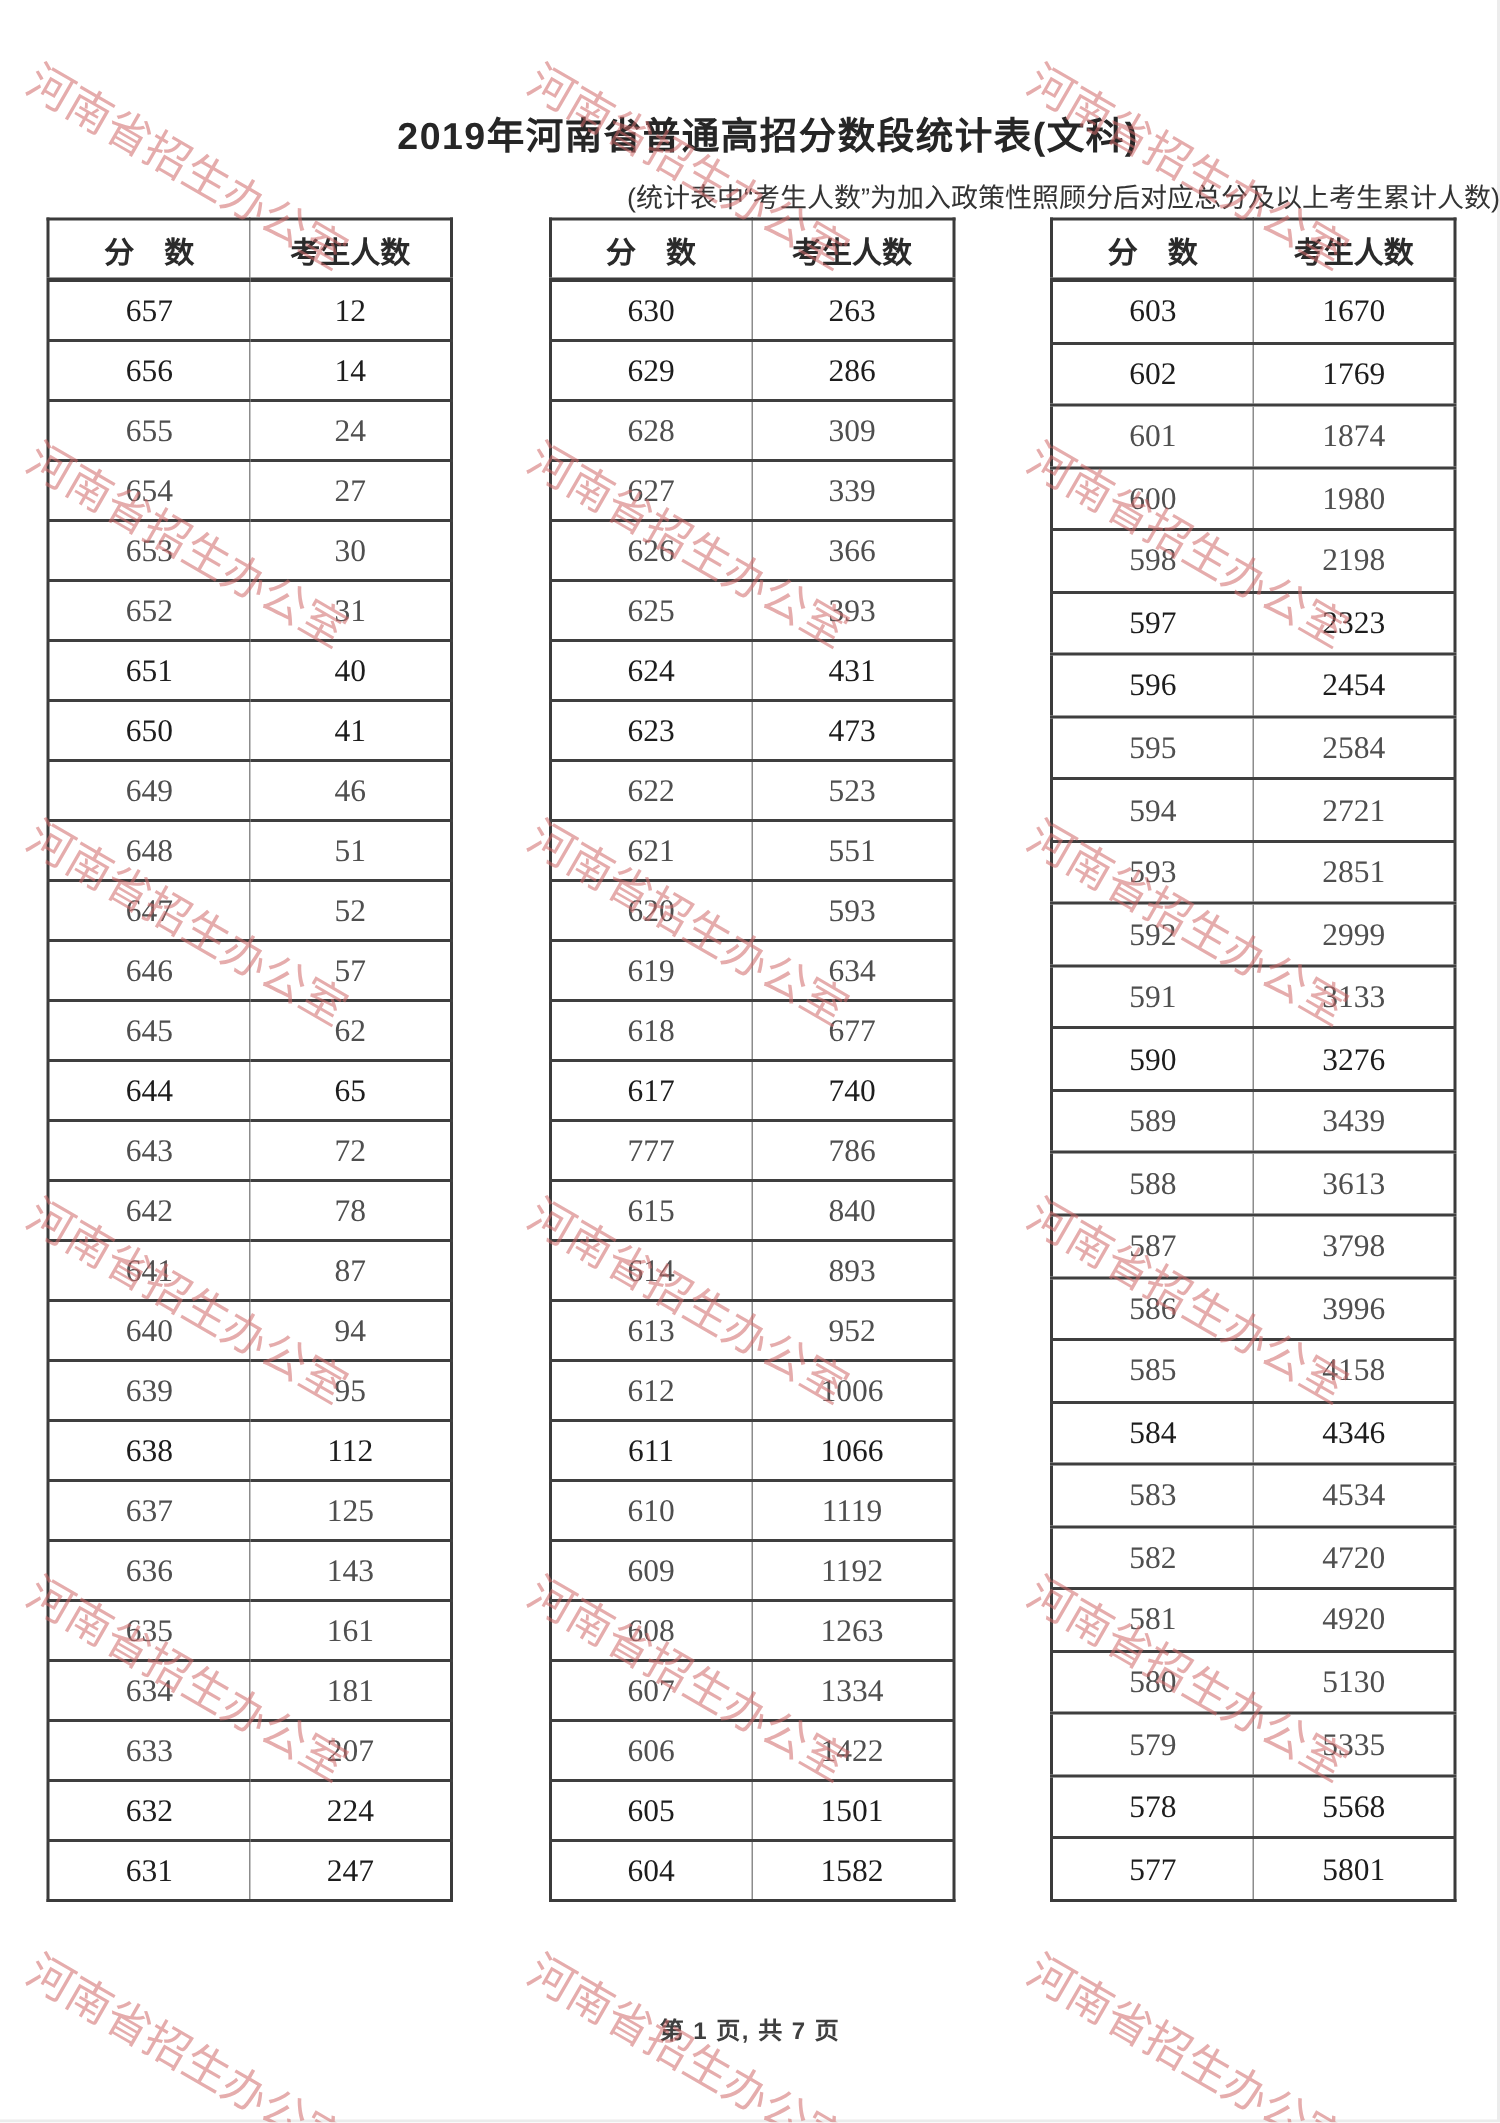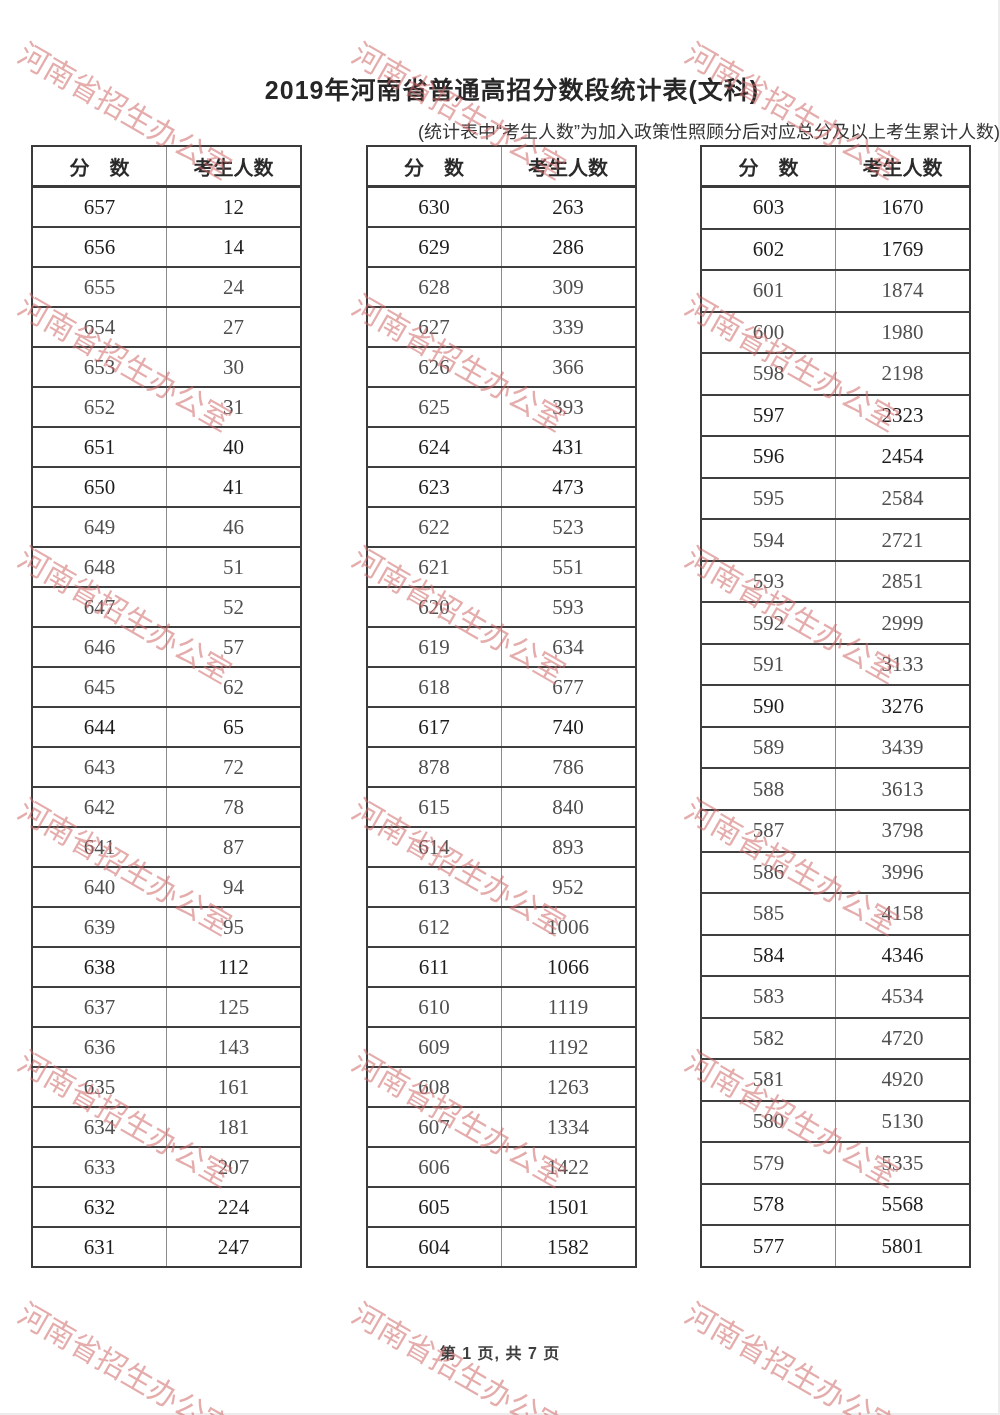--- a/index.html
+++ b/index.html
@@ -265,21 +265,21 @@
           </tr>
           <tr>
             <td>618</td>
             <td>677</td>
           </tr>
           <tr class="dark">
             <td>617</td>
             <td>740</td>
           </tr>
           <tr>
-            <td>878</td>
+            <td>777</td>
             <td>786</td>
           </tr>
           <tr>
             <td>615</td>
             <td>840</td>
           </tr>
           <tr>
             <td>614</td>
             <td>893</td>
           </tr>

